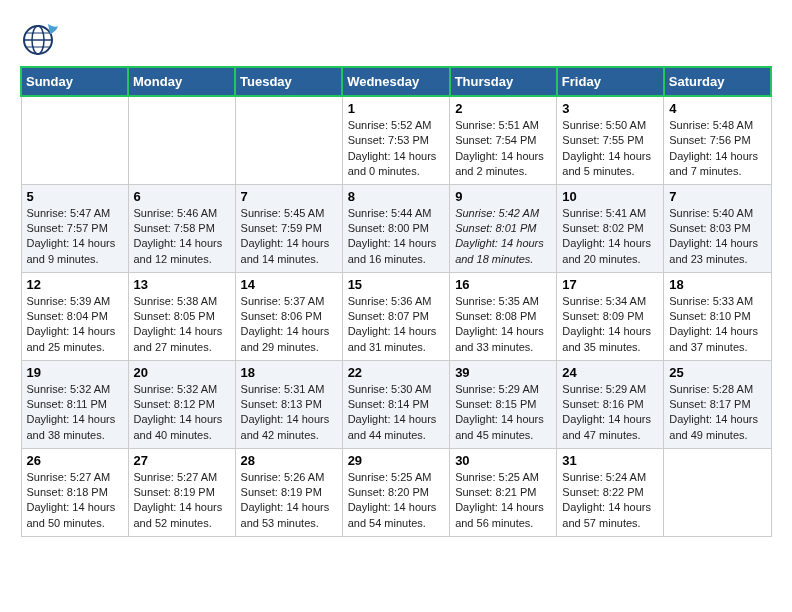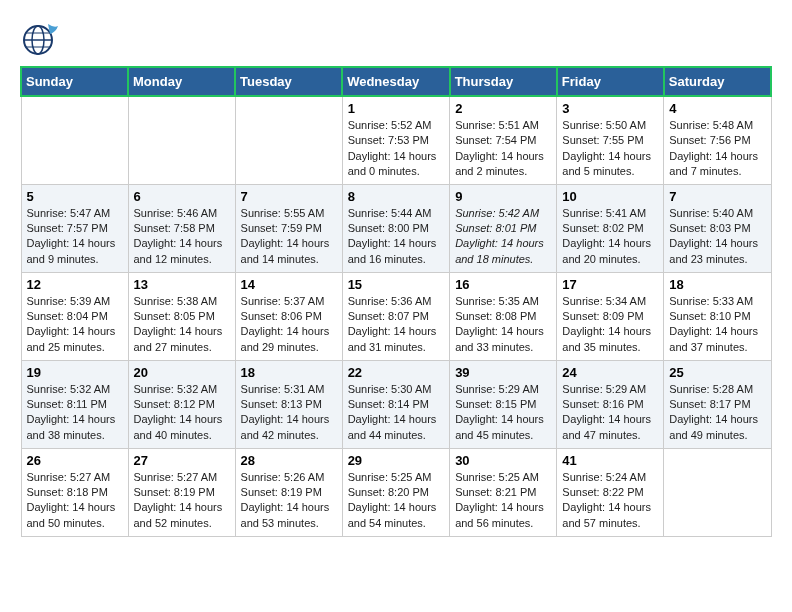--- a/index.html
+++ b/index.html
@@ -157,21 +157,21 @@
         </td>
         <td style="background: rgb(240, 244, 248);">
           <span class="day-number">6</span>
           <div class="day-info" style="white-space: pre-line;">Sunrise: 5:46 AM
 Sunset: 7:58 PM
 Daylight: 14 hours
 and 12 minutes.</div>
         </td>
         <td style="background: rgb(240, 244, 248);">
           <span class="day-number">7</span>
-          <div class="day-info" style="white-space: pre-line;">Sunrise: 5:55 AM
+          <div class="day-info" style="white-space: pre-line;">Sunrise: 5:45 AM
 Sunset: 7:59 PM
 Daylight: 14 hours
 and 14 minutes.</div>
         </td>
         <td style="background: rgb(240, 244, 248);">
           <span class="day-number">8</span>
           <div class="day-info" style="white-space: pre-line;">Sunrise: 5:44 AM
 Sunset: 8:00 PM
 Daylight: 14 hours
 and 16 minutes.</div>
@@ -330,21 +330,21 @@
 and 54 minutes.</div>
         </td>
         <td>
           <span class="day-number">30</span>
           <div class="day-info" style="white-space: pre-line;">Sunrise: 5:25 AM
 Sunset: 8:21 PM
 Daylight: 14 hours
 and 56 minutes.</div>
         </td>
         <td>
-          <span class="day-number">41</span>
+          <span class="day-number">31</span>
           <div class="day-info" style="white-space: pre-line;">Sunrise: 5:24 AM
 Sunset: 8:22 PM
 Daylight: 14 hours
 and 57 minutes.</div>
         </td>
         <td class="empty"></td>
       </tr>
     </tbody>
 </table>
 

